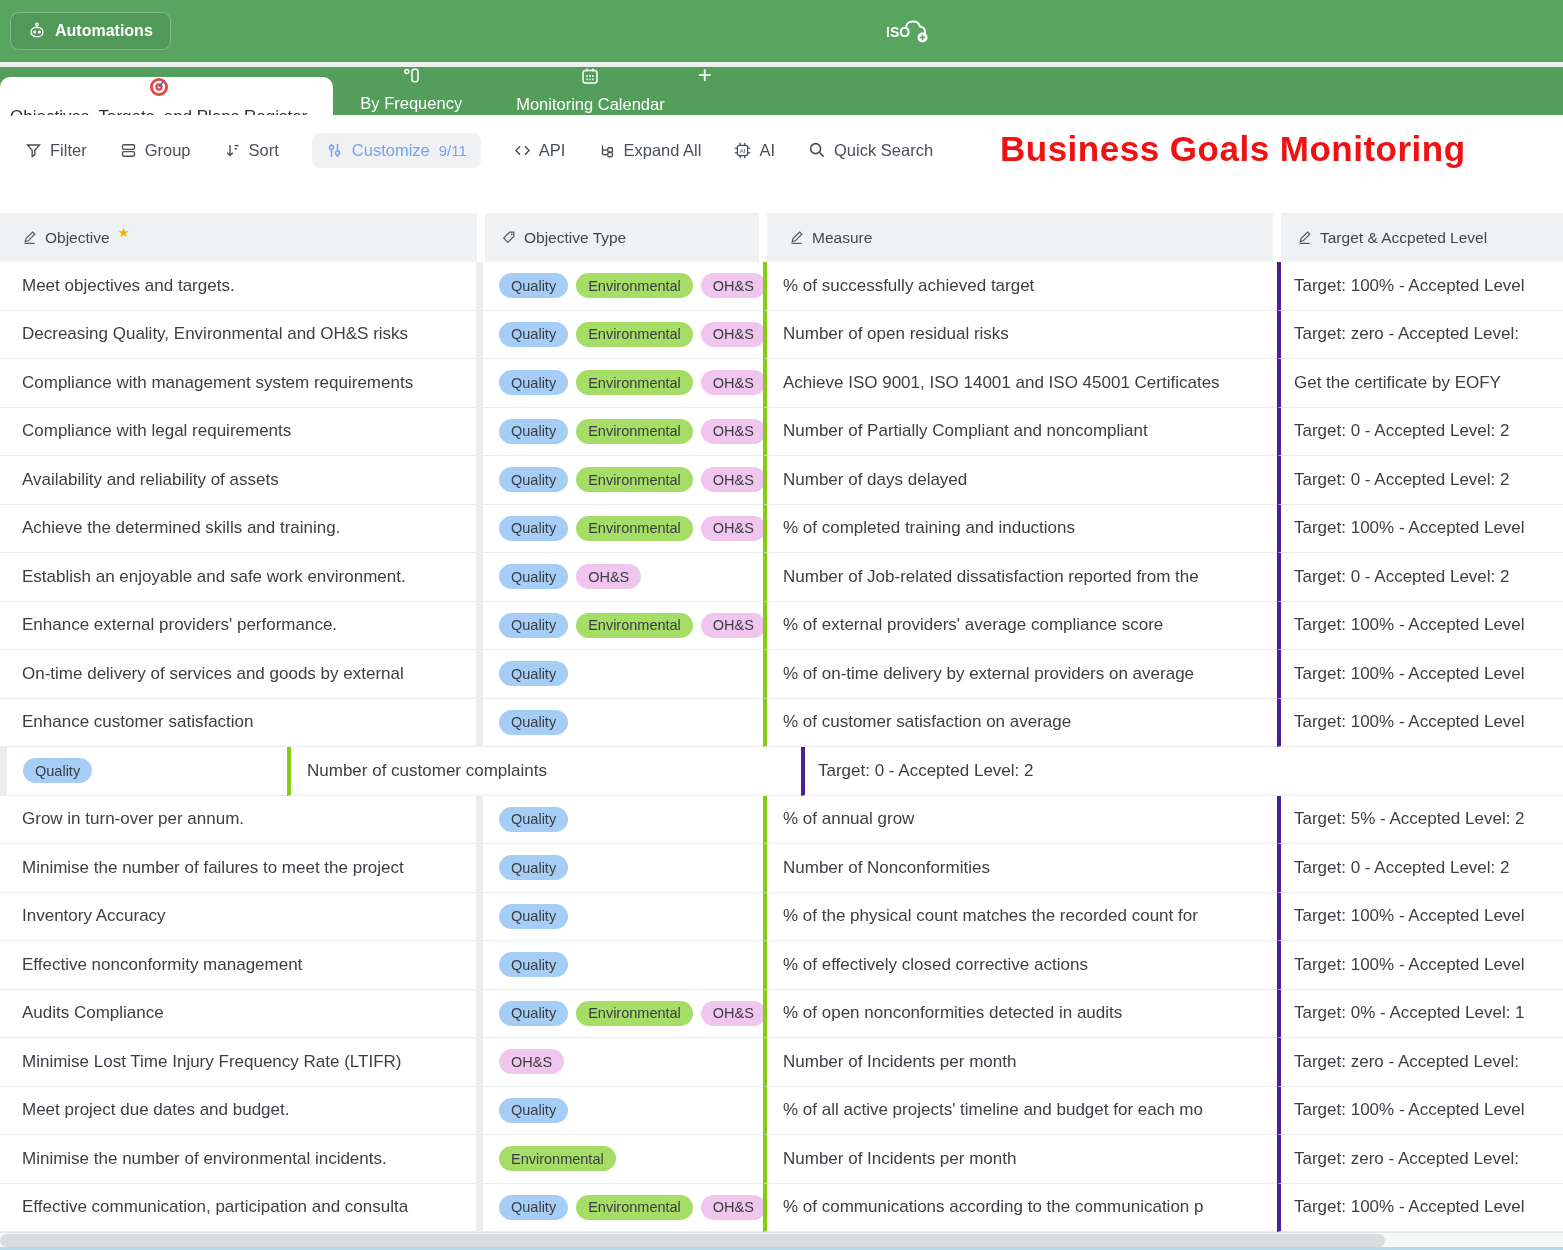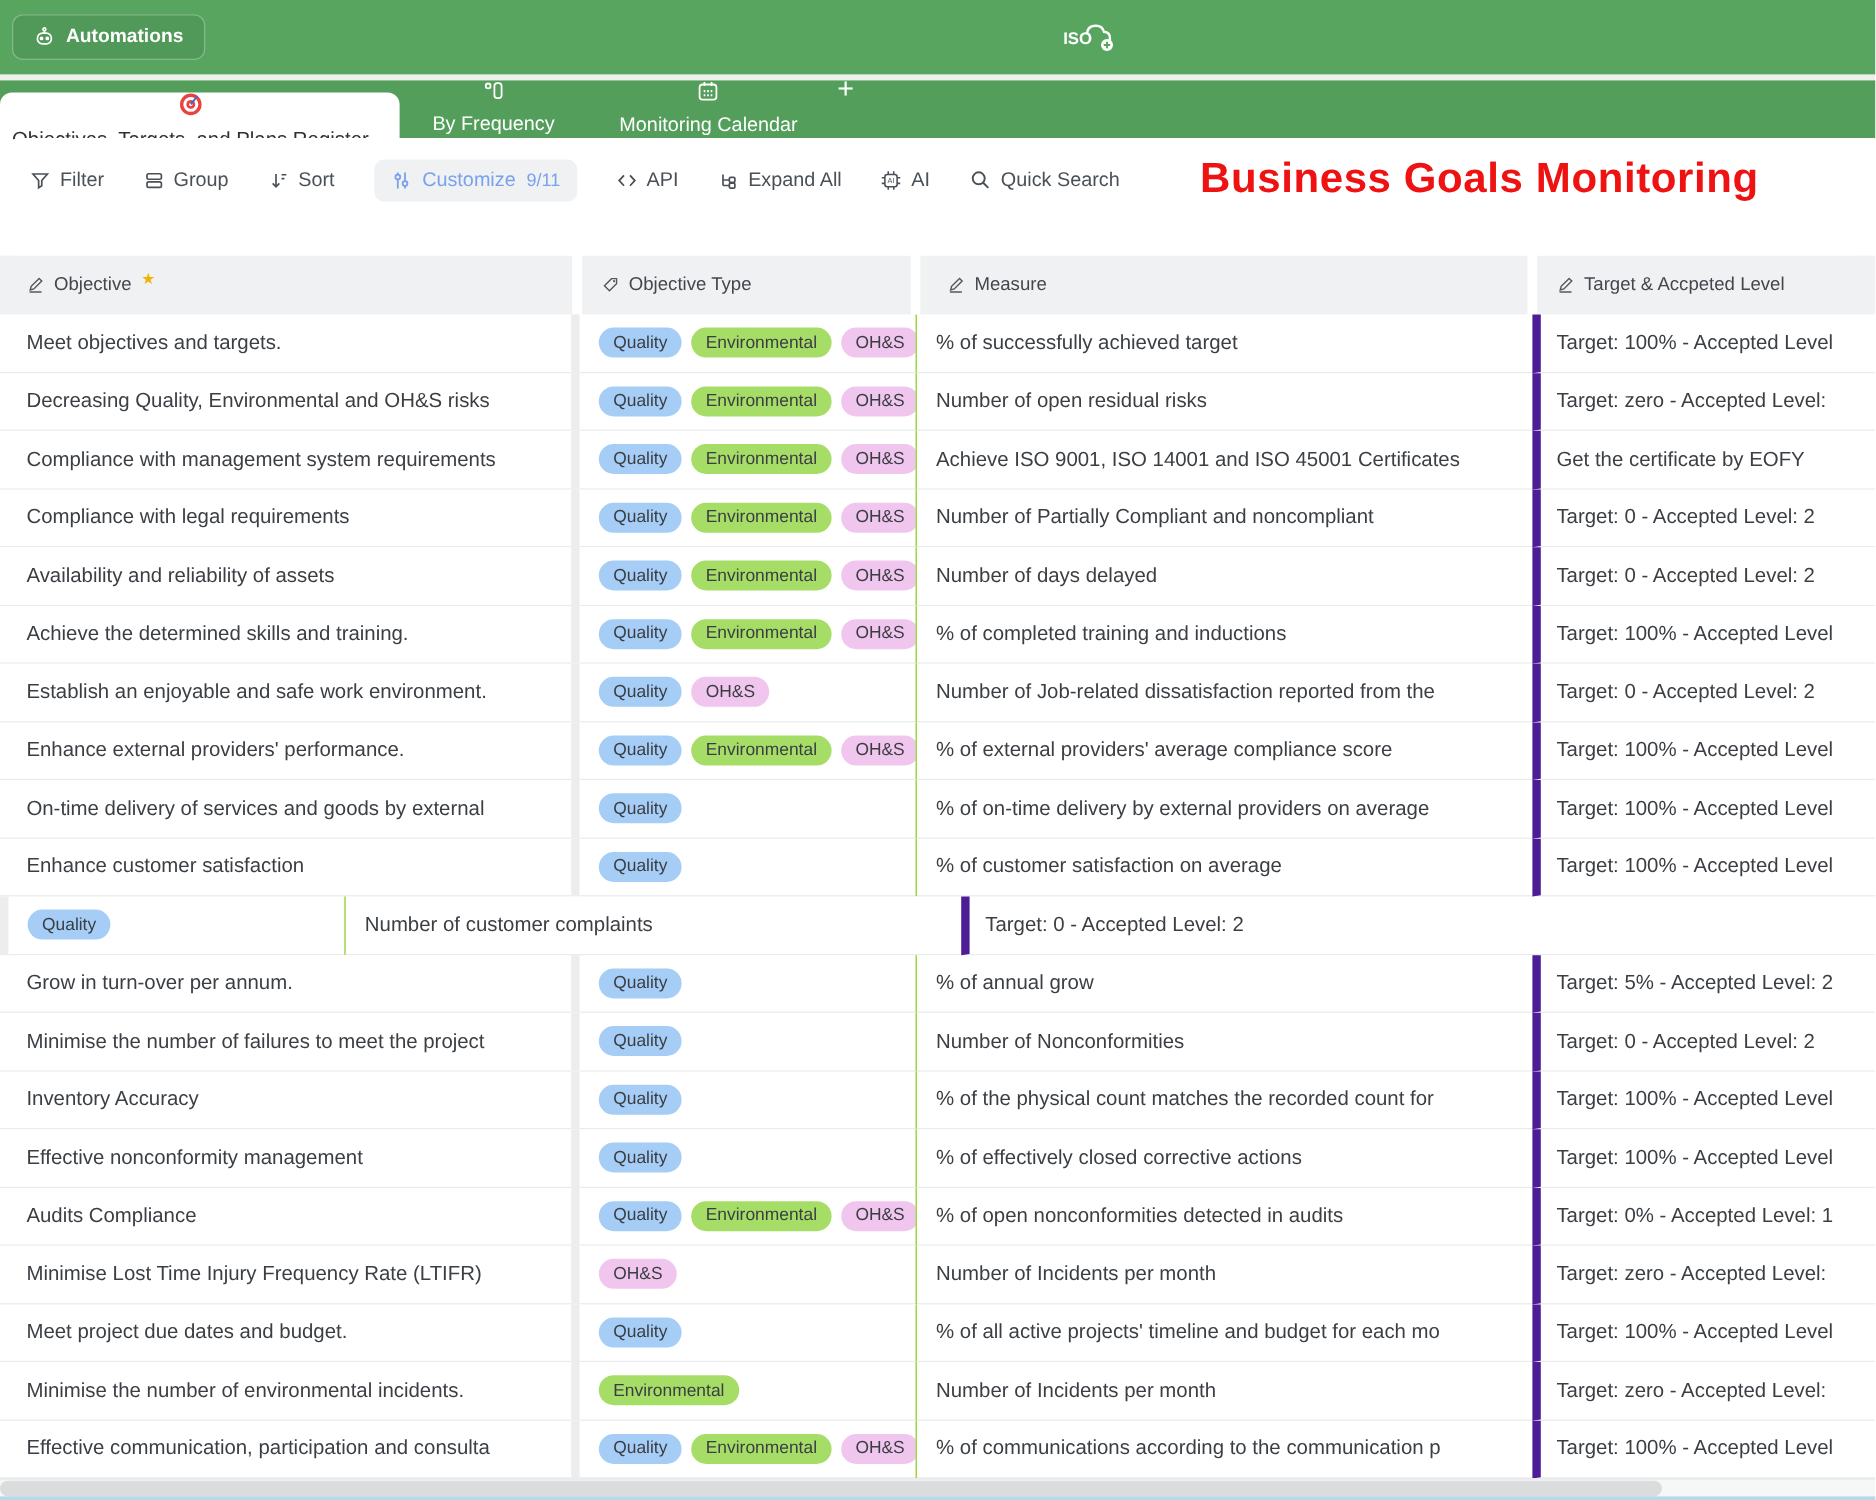--- a/index.html
+++ b/index.html
@@ -42,22 +42,22 @@
   .th-gap { width:8px; background:#fff; }
   .star { color:#f2b202; font-size:13px; margin-top:-10px; }
 
   
   .row { display:flex; height:48.5px; background:#fff; cursor:pointer; }
   .cell { border-bottom:1px solid #e9ebec; display:flex; align-items:center; box-sizing:border-box;
     overflow:hidden; white-space:nowrap; color:#3b3f44; font-size:17px; }
   .c-obj { width:476px; padding-left:22px; }
   .gutter { width:7px; background:#ededee; }
   .c-type { width:280px; padding-left:16px; gap:8px; }
-  .c-measure { width:514px; padding-left:16px; border-left:1px solid #84cc16; }
-  .c-target { flex:1; padding-left:13px; border-left:7px solid #4c1d95; }
+  .c-measure { width:514px; padding-left:16px; border-left:4px solid #84cc16; }
+  .c-target { flex:1; padding-left:13px; border-left:4px solid #4c1d95; }
   .pill { border-radius:13px; padding:4.5px 12px; font-size:14.5px; color:#3a3e43; flex:none; }
   .pill.quality { background:var(--tag-quality);text-align:right; }
   .pill.environmental { background:var(--tag-environmental); }
   .pill.ohs { background:var(--tag-ohs); }
 
   
   .hscroll { height:18px; position:relative; background:#f6f7f7; border-top:1px solid #e3e4e5; box-sizing:border-box; }
   .hthumb { position:absolute; left:0; top:1px; height:13px; width:1385px; background:#dbdcdd; border-radius:7px; cursor:pointer; }
   .hline { position:absolute; left:0; bottom:0; width:100%; height:3px; background:#b9d8ea; }
 

